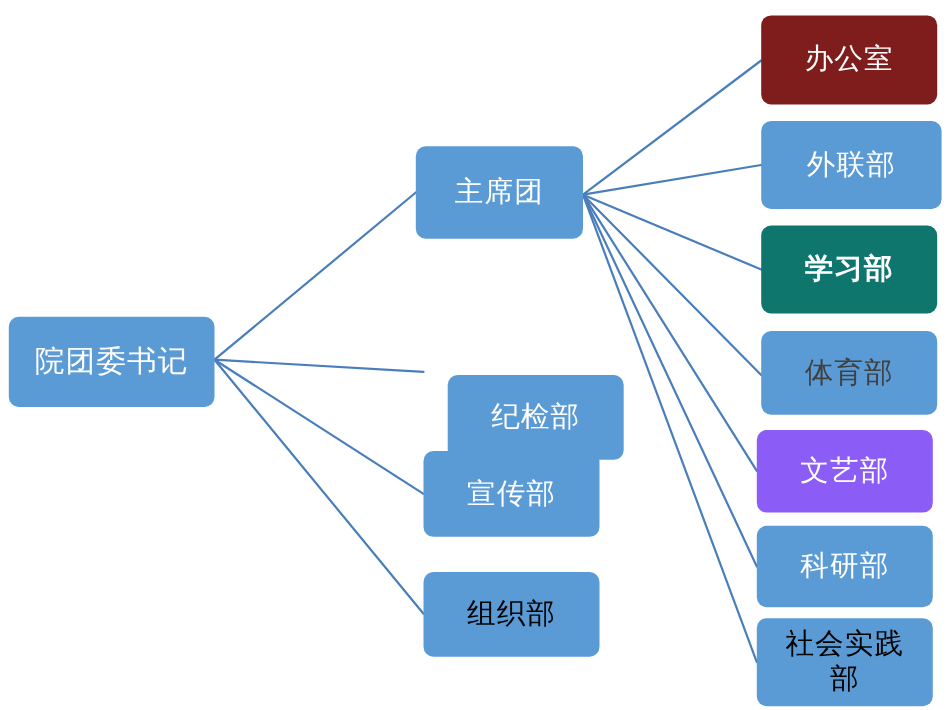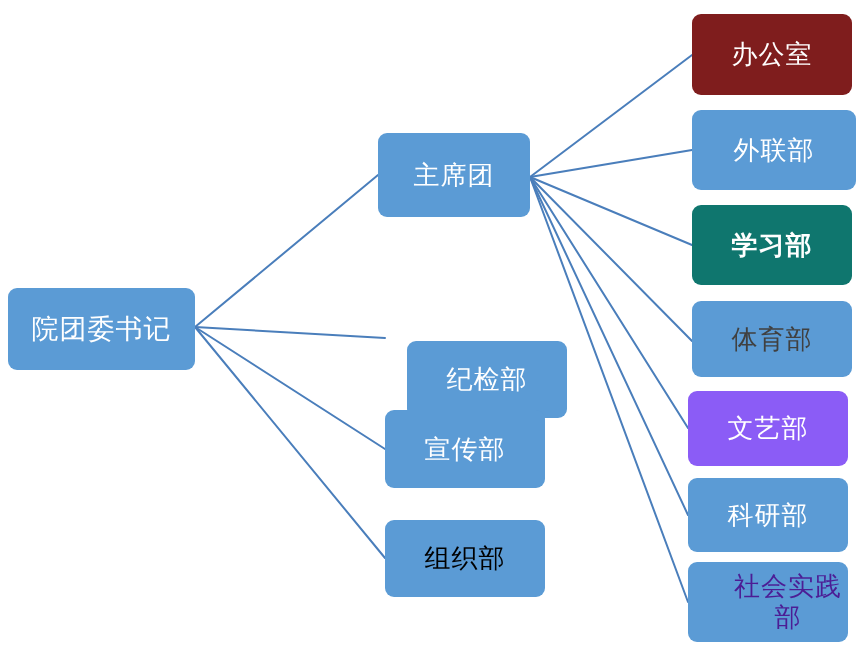--- a/index.html
+++ b/index.html
@@ -88,17 +88,17 @@
     </div>
     <div class="node" style="left: 692px; top: 301px; width: 160px; height: 76px; font-size: 26px; background: rgb(91, 155, 213); color: #404040;">
       <span class="node-label">体育部</span>
     </div>
     <div class="node" style="left: 688px; top: 391px; width: 160px; height: 75px; font-size: 26px; background: #8b5cf6; color: rgb(255, 255, 255);">
       <span class="node-label">文艺部</span>
     </div>
     <div class="node" style="left: 688px; top: 478px; width: 160px; height: 74px; font-size: 26px; background: rgb(91, 155, 213); color: rgb(255, 255, 255);">
       <span class="node-label">科研部</span>
     </div>
-    <div class="node" style="left: 688px; top: 562px; width: 160px; height: 80px; font-size: 26px; background: rgb(91, 155, 213); color: #4c1d95; justify-content: flex-end;">
+    <div class="node" style="left: 688px; top: 562px; width: 160px; height: 80px; font-size: 26px; background: rgb(91, 155, 213); color: #000000;">
       <span class="node-label">社会实践
 部</span>
     </div>
   </div>
 
 </body></html>

